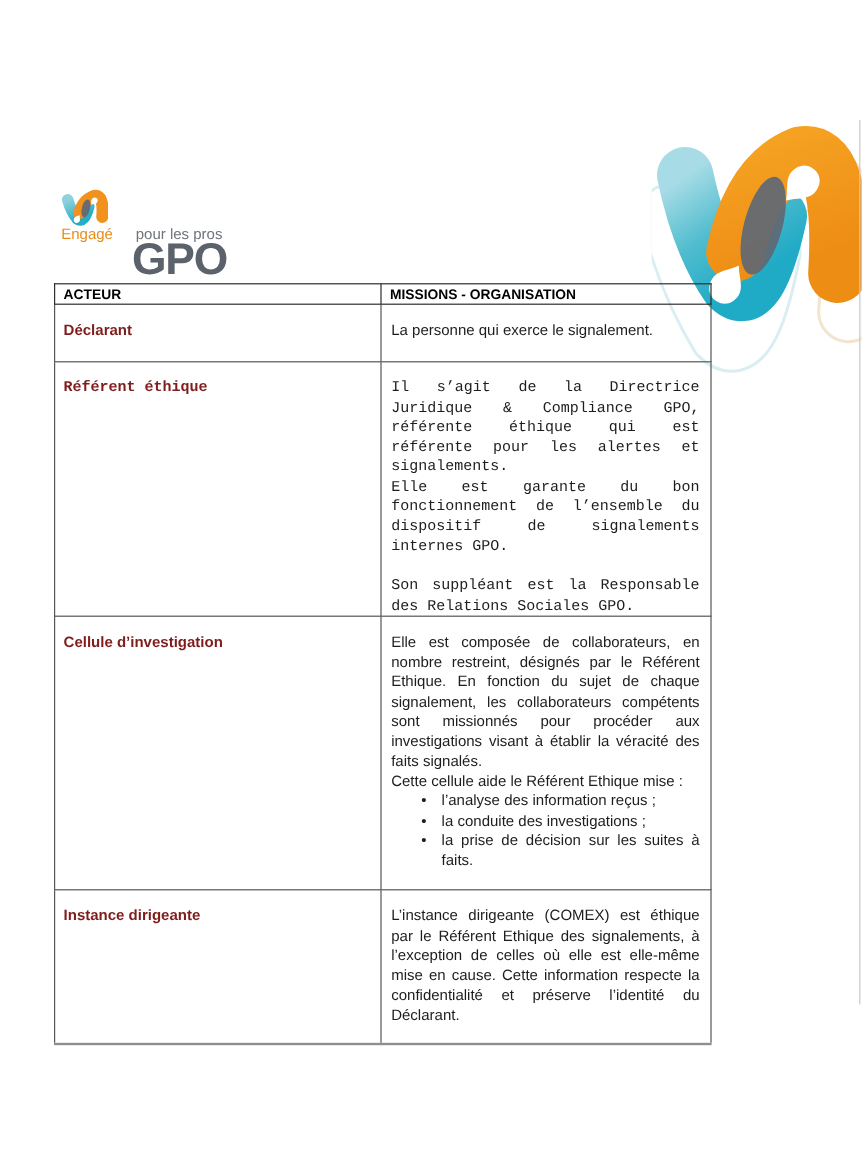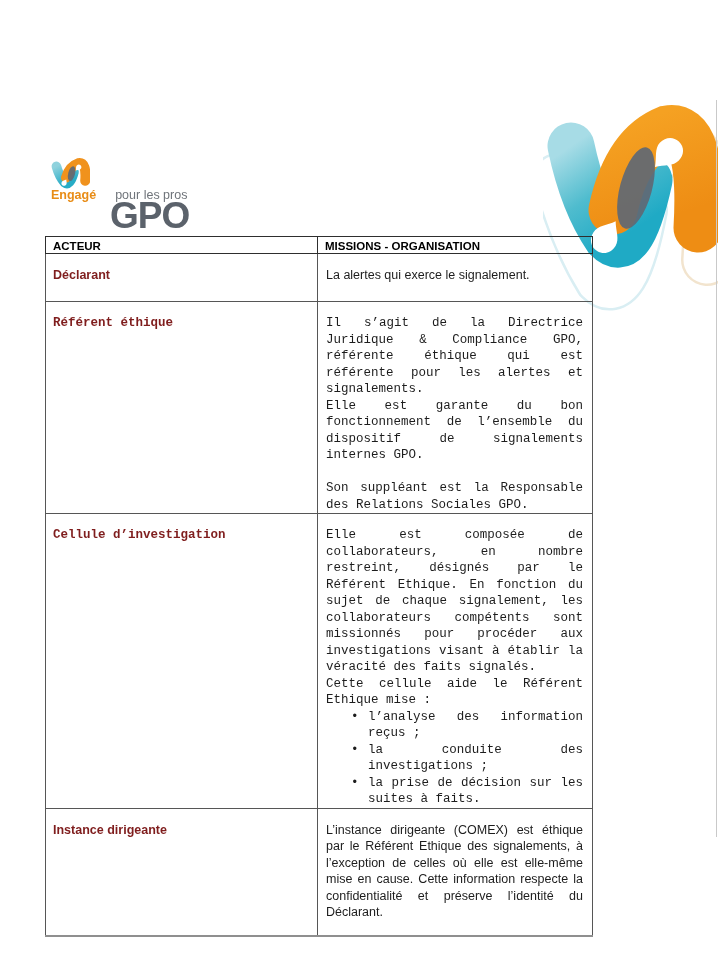--- a/index.html
+++ b/index.html
@@ -10,21 +10,21 @@
   .page{position:absolute;inset:0;background:#ffffff;}
 
   
   .brand{position:absolute;left:50px;top:156px;width:160px;height:48px;}
   .brand-mark{position:absolute;left:0;top:0;}
   .wordmark{
     position:absolute;left:60px;top:-7px;font-size:37px;font-weight:bold;
     color:#5B626B;letter-spacing:-1px;line-height:1;margin-top:48px;
   }
   .tagline{position:absolute;left:1px;top:33px;font-size:12.5px;line-height:1;white-space:nowrap;}
-  .tagline .tg-b{color:#E88C16;font-weight:bold;}
+  .tagline .tg-b{color:#E88C16;font-weight:normal;}
   .tagline .tg-r{color:#6F747A;margin-left:19px;}
 
   
   .corner-mark{position:absolute;left:543px;top:88px;}
 
   
   .page-edge{position:absolute;left:716px;top:100px;width:1px;height:737px;background:#c9c9c9;}
 
   
   table.doc-table{
@@ -38,21 +38,21 @@
     border:1px solid #2e2e2e;height:13px;text-align:left;
     font-size:11.5px;font-weight:bold;color:#000;padding:2px 11px 1px 7px;
     vertical-align:middle;background:transparent;
   }
   .doc-table td{
     border:1px solid #565656;vertical-align:top;background:transparent;
     font-size:12.5px;line-height:16.5px;
   }
   .doc-table tbody tr:nth-child(1){height:48px;}
   .doc-table tbody tr:nth-child(2){height:179px;font-family:Liberation Mono, monospace;}
-  .doc-table tbody tr:nth-child(3){height:228px;font-family:Liberation Mono, monospace;}
+  .doc-table tbody tr:nth-child(3){height:228px;}
   .doc-table tbody tr:nth-child(4){height:128px;}
   td.actor-cell{padding:13px 8px 0 7px;}
   td.mission-cell{padding:13px 9px 0 8px;}
   .actor-label{font-weight:bold;color:#7f1d1d;}
   .para{text-align:justify;color:#1d1d1d;}
   .para-gap{height:16.5px;}
   ul.bullets{margin:0;padding:0;list-style:none;}
   li.bullet-item{display:flex;}
   .bullet-marker{flex:none;width:17px;margin-left:25px;}
   .bullet-text{flex:1;text-align:justify;}
@@ -123,21 +123,21 @@
         <th>ACTEUR</th>
         <th>MISSIONS - ORGANISATION</th>
       </tr>
     </thead>
     <tbody>
         <tr class="row">
           <td class="actor-cell">
             <div class="actor-label">Déclarant</div>
           </td>
           <td class="mission-cell">
-            <div class="para">La alertes qui exerce le signalement.</div>
+            <div class="para">La personne qui exerce le signalement.</div>
           </td>
         </tr>
         <tr class="row">
           <td class="actor-cell">
             <div class="actor-label">Référent éthique</div>
           </td>
           <td class="mission-cell">
             <div class="para">Il s’agit de la Directrice Juridique &amp; Compliance GPO, référente éthique qui est référente pour les alertes et signalements.</div>
             <div class="para">Elle est garante du bon fonctionnement de l’ensemble du dispositif de signalements internes GPO.</div>
             <div class="para-gap"></div>

